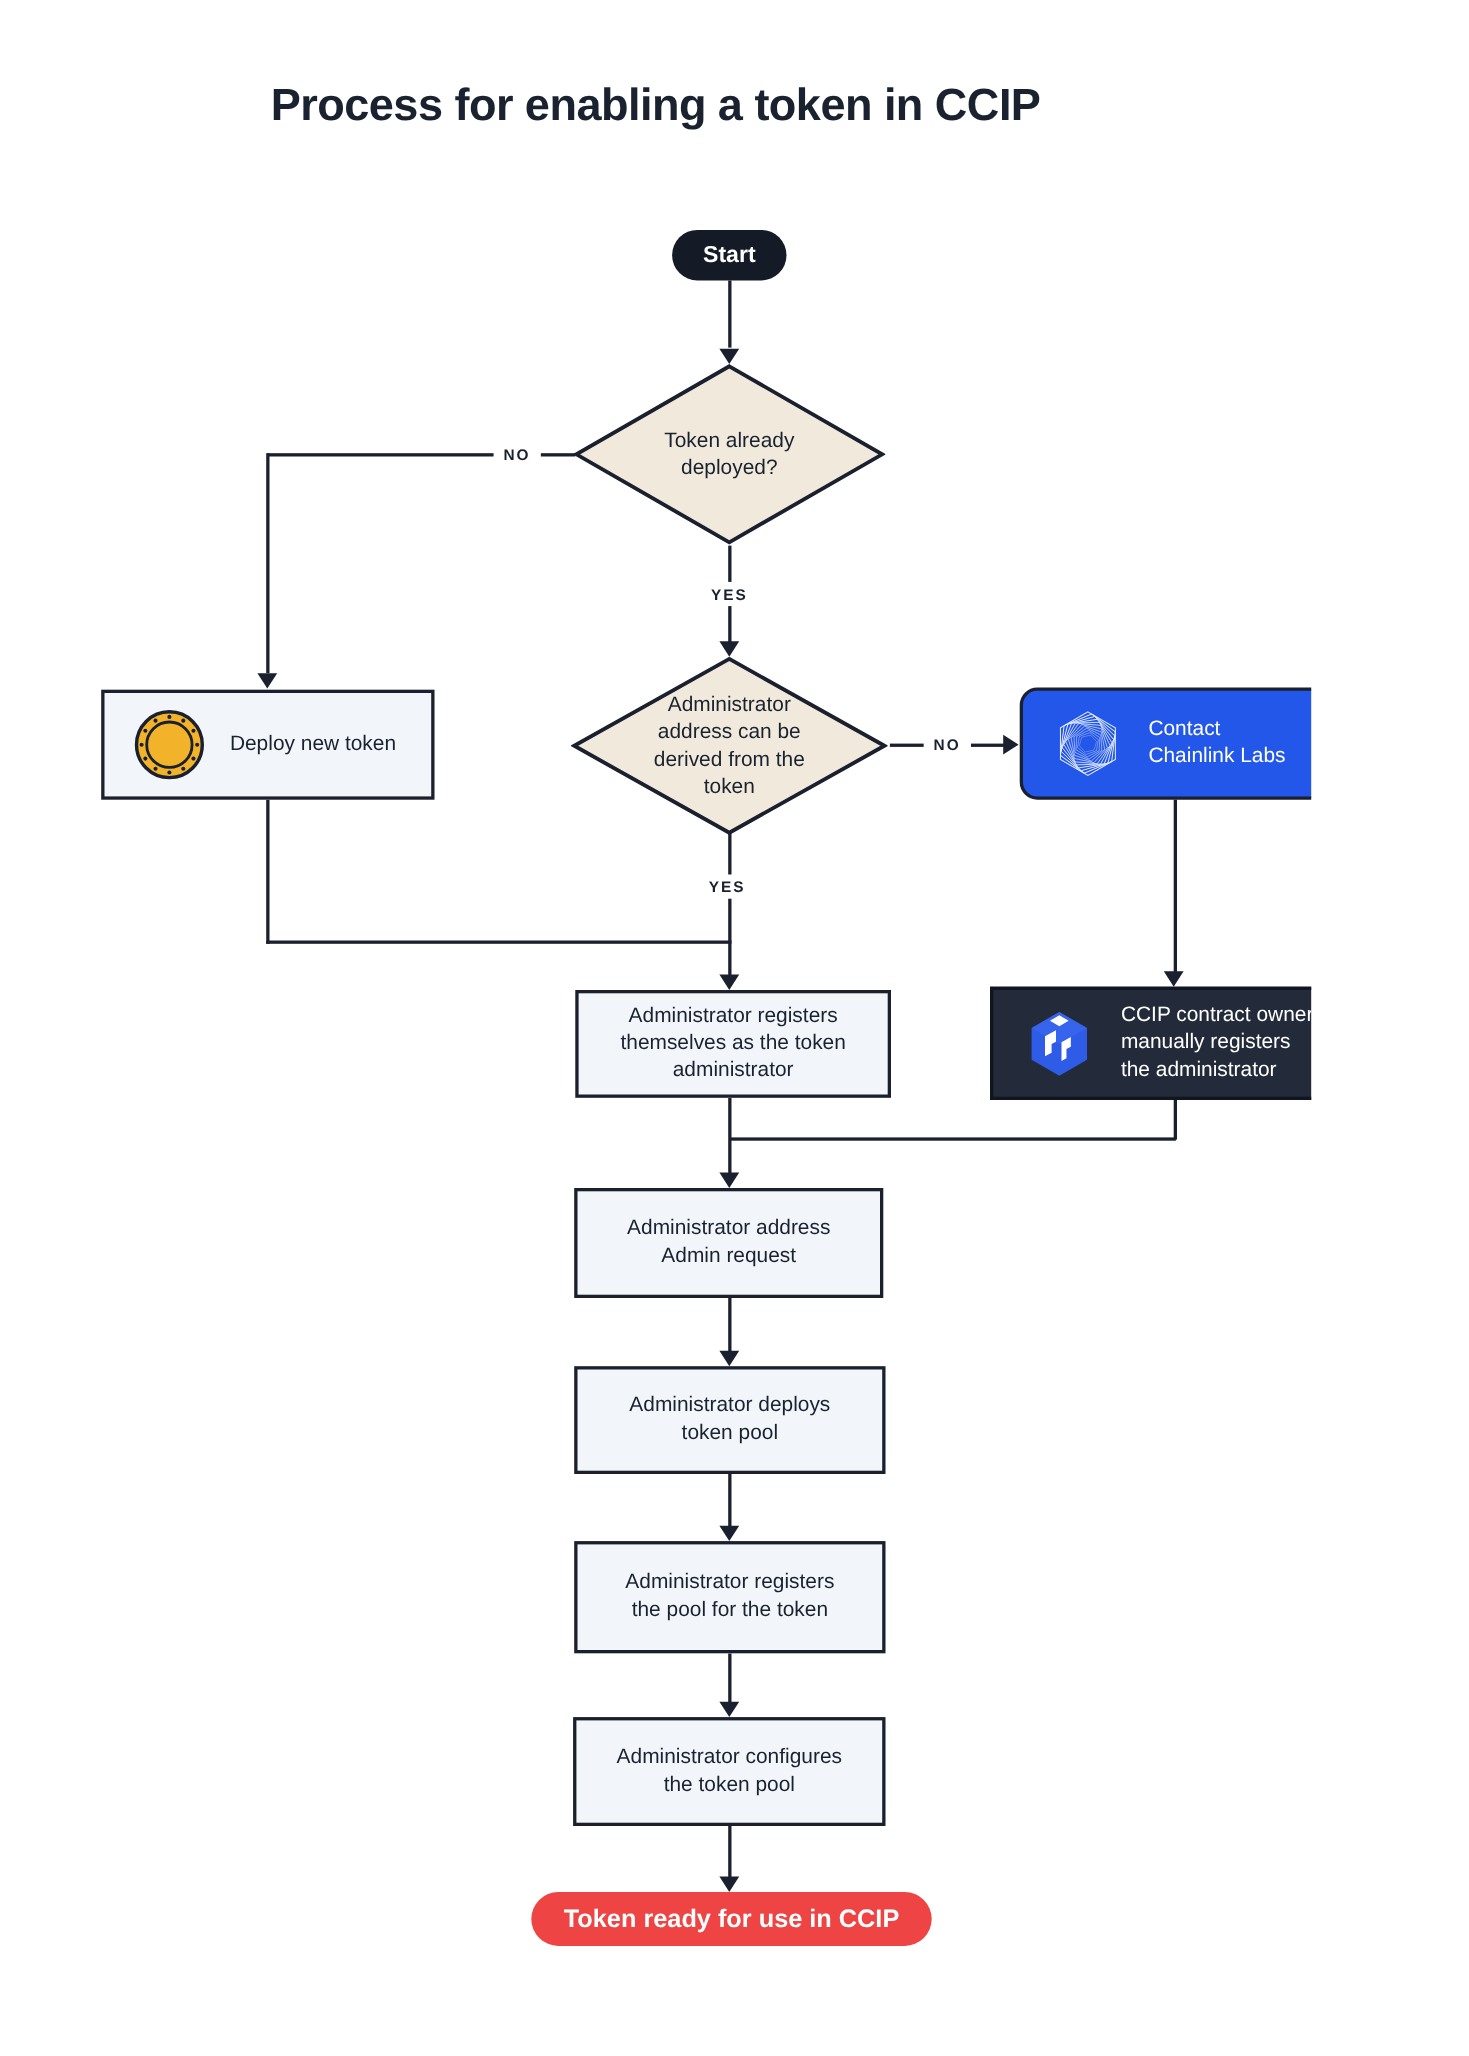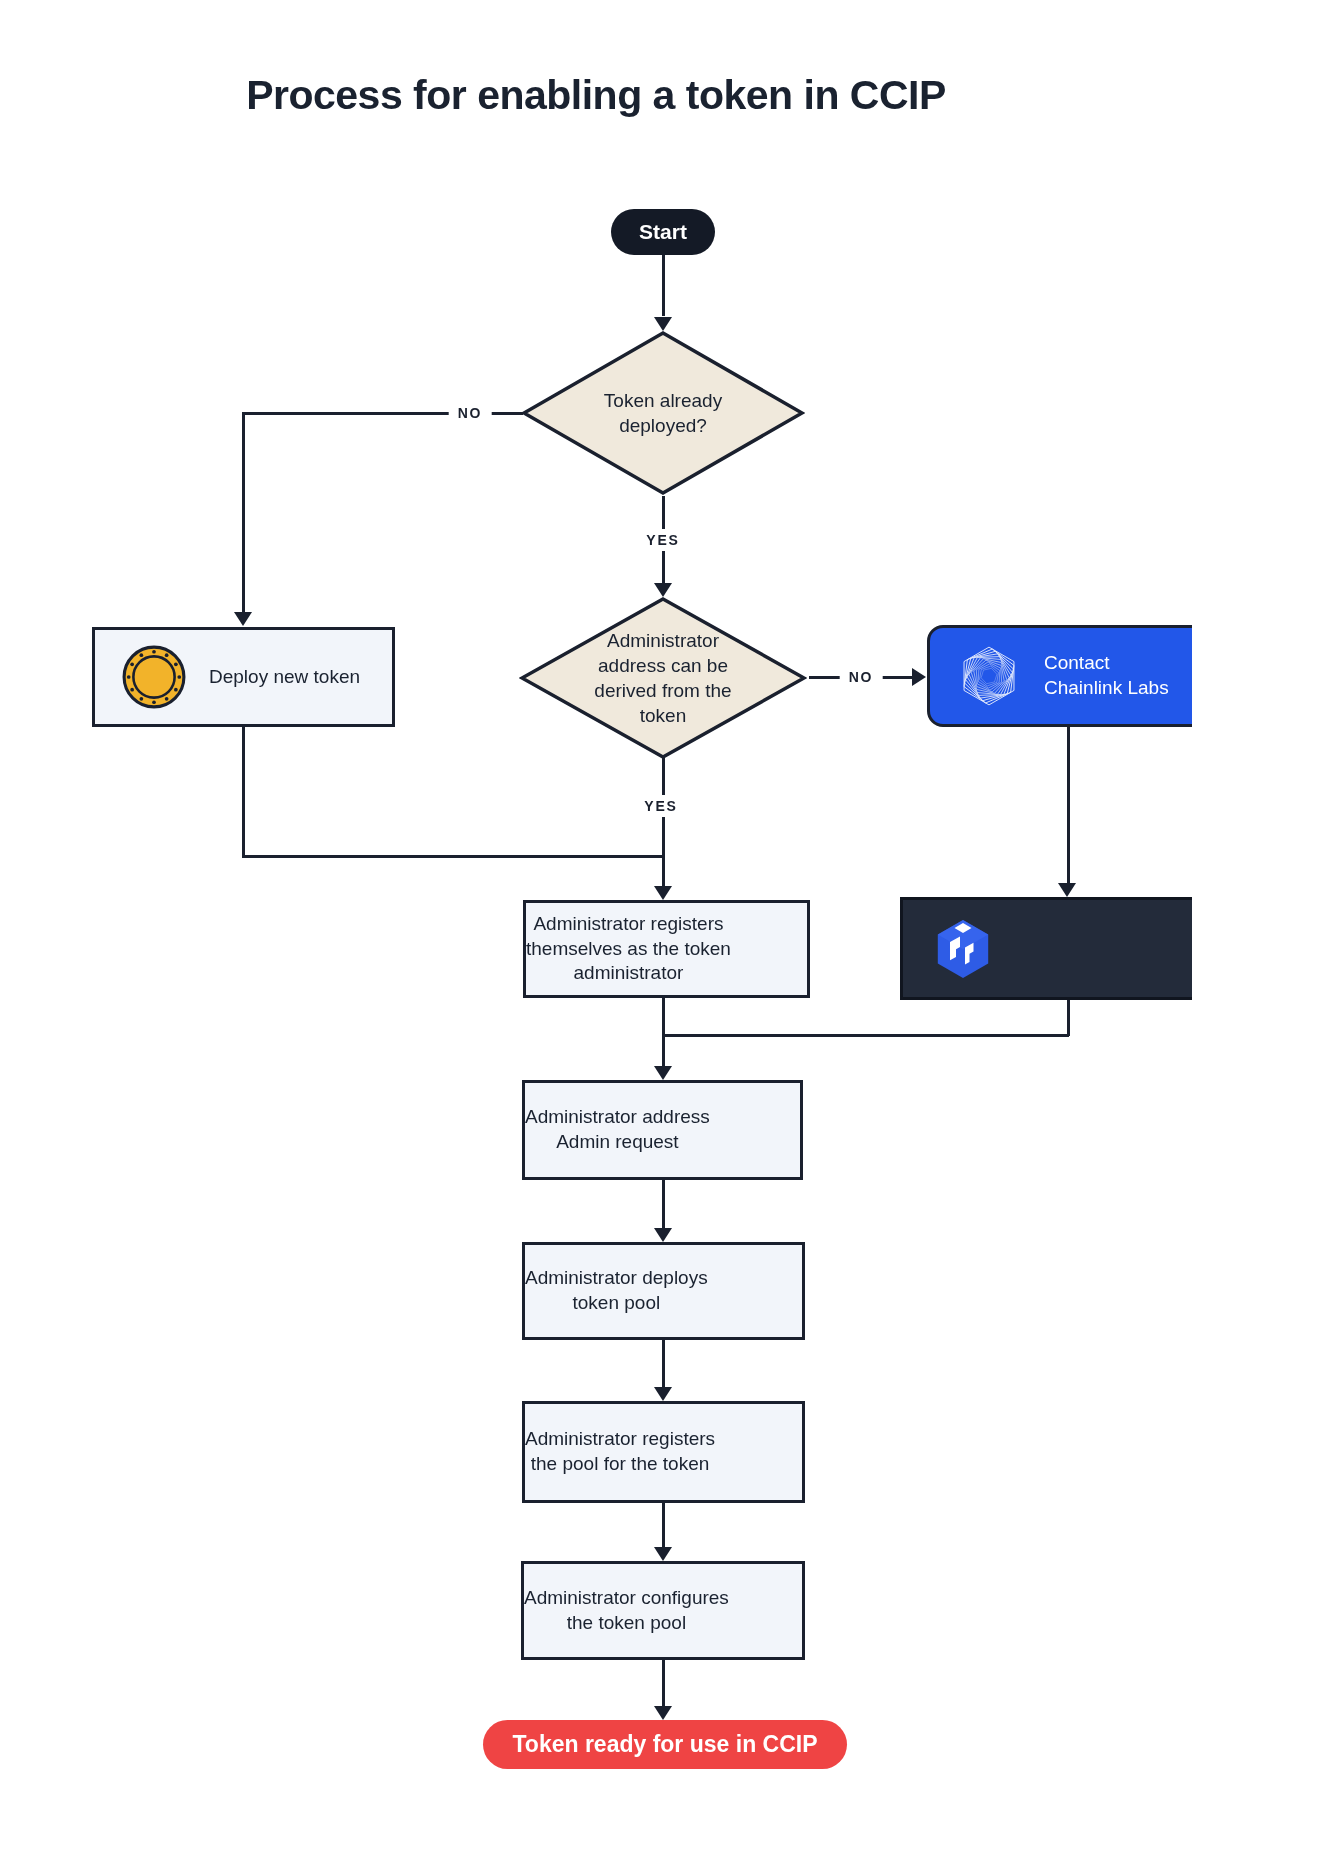--- a/index.html
+++ b/index.html
@@ -12,21 +12,21 @@
     font-size:41px;font-weight:700;letter-spacing:-0.5px;color:#1A2230;
   }
   .pill{
     position:absolute;display:flex;align-items:center;justify-content:center;
     color:#ffffff;font-weight:700;
   }
   .pill.start{background:#141A26;border-radius:23px;font-size:21px;font-weight:600;}
   .pill.end{background:#ef4444;border-radius:25px;font-size:23px;}
   .box{
     position:absolute;box-sizing:border-box;background:#F2F5FA;border:3px solid #1A202E;
-    display:flex;align-items:center;justify-content:flex-start;text-align:center;
+    display:flex;align-items:center;justify-content:center;text-align:center;
     font-size:19px;line-height:1.3;color:#1A2230;
   }
   .box.icon-row{justify-content:flex-start;text-align:left;}
   .box.blue{background:#2257E9;color:#ffffff;border-radius:16px;}
   .box.dark{background:#232B3A;color:#ffffff;border-color:#10151F;}
   .multiline{white-space:pre-line;}
   .diamond{position:absolute;}
   .diamond svg{position:absolute;left:0;top:0;}
   .dtext{
     position:absolute;inset:0;display:flex;align-items:center;justify-content:center;
@@ -168,20 +168,23 @@
   </div>
 
   <div class="box dark icon-row" style="left:900px;top:897px;width:364px;height:103px;padding-left:28px;gap:24px;">
     <svg class="node-icon" width="64" height="64" viewBox="0 0 64 64">
       <polygon points="32,3 57.2,17.5 57.2,46.5 32,61 6.8,46.5 6.8,17.5" fill="#2E5CE6"></polygon>
       <polygon points="32,3 57.2,17.5 32,32 6.8,17.5" fill="#3E6BF2" opacity="0.55"></polygon>
       <polygon points="32,6 40.5,11 32,16 23.5,11" fill="#ffffff"></polygon>
       <path d="M19,25 L29,19.5 L29,30 L25,32.2 L25,40 L19,43.3 Z" fill="#ffffff"></path>
       <path d="M34,30.5 L42.5,25.8 L42.5,34.5 L38.5,36.7 L38.5,45 L34,47.5 Z" fill="#ffffff"></path>
     </svg>
+    <span class="multiline" style="text-align:left;">CCIP contract owner
+manually registers
+the administrator</span>
   </div>
 
   <div class="box" style="left:523px;top:900px;width:287px;height:98px;">
     <span class="multiline">Administrator registers
 themselves as the token
 administrator</span>
   </div>
 
   <div class="box" style="left:522px;top:1080px;width:281px;height:100px;">
     <span class="multiline">Administrator address

